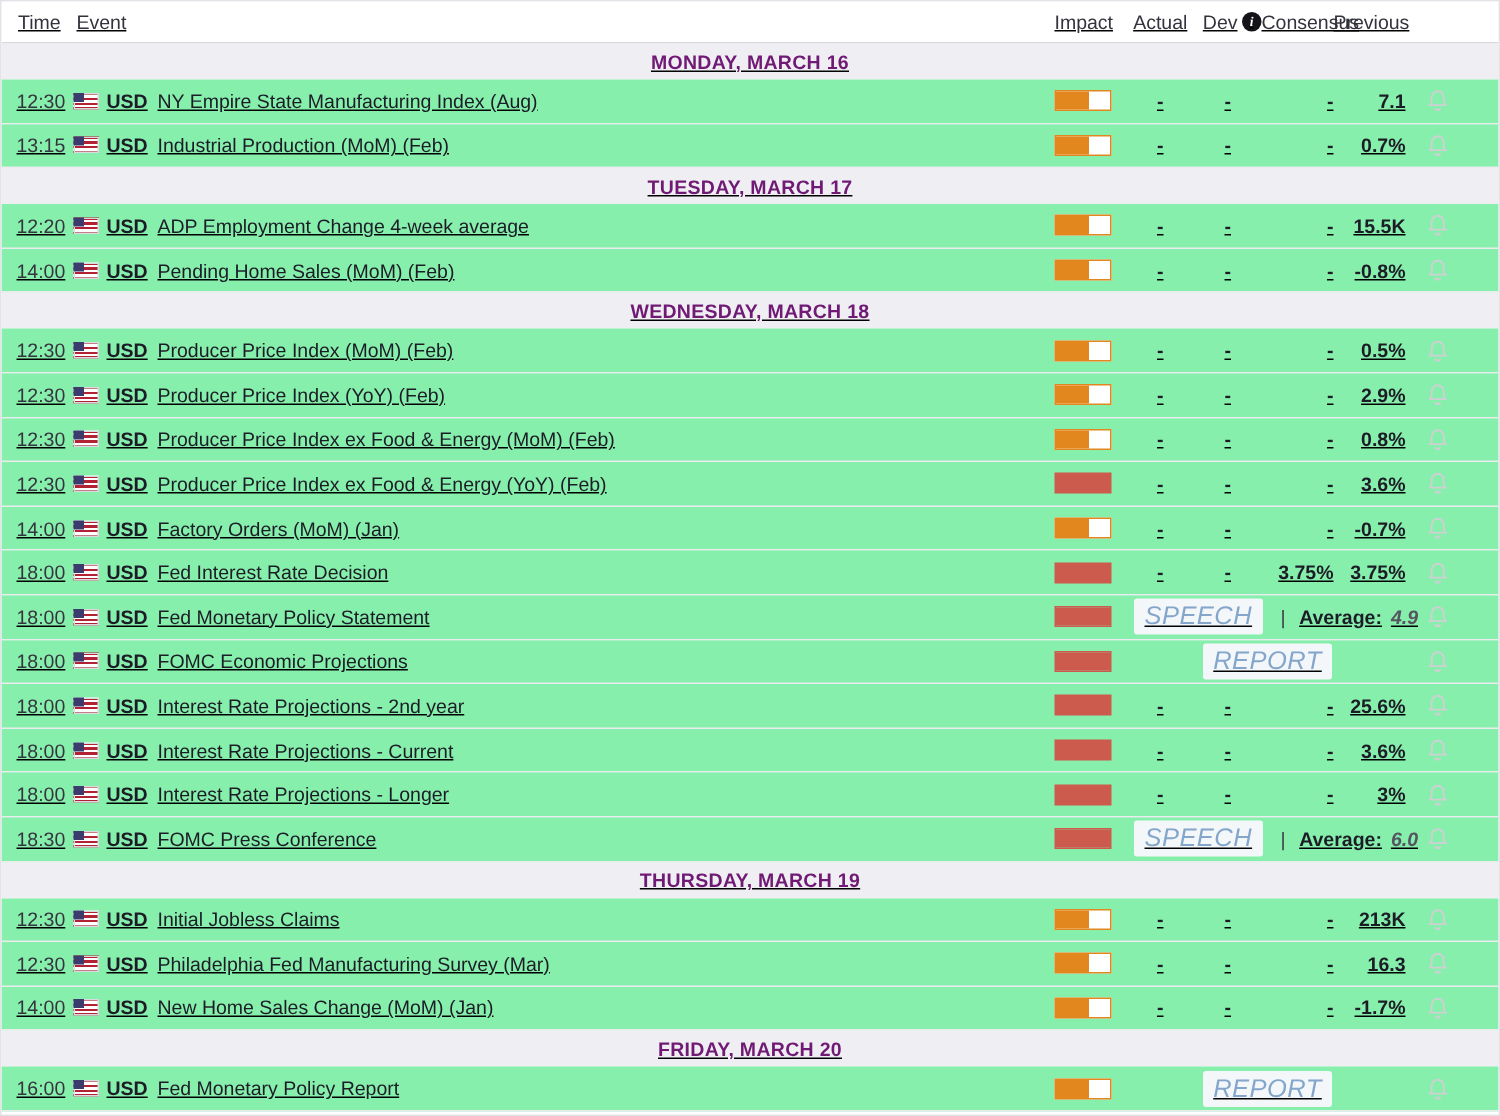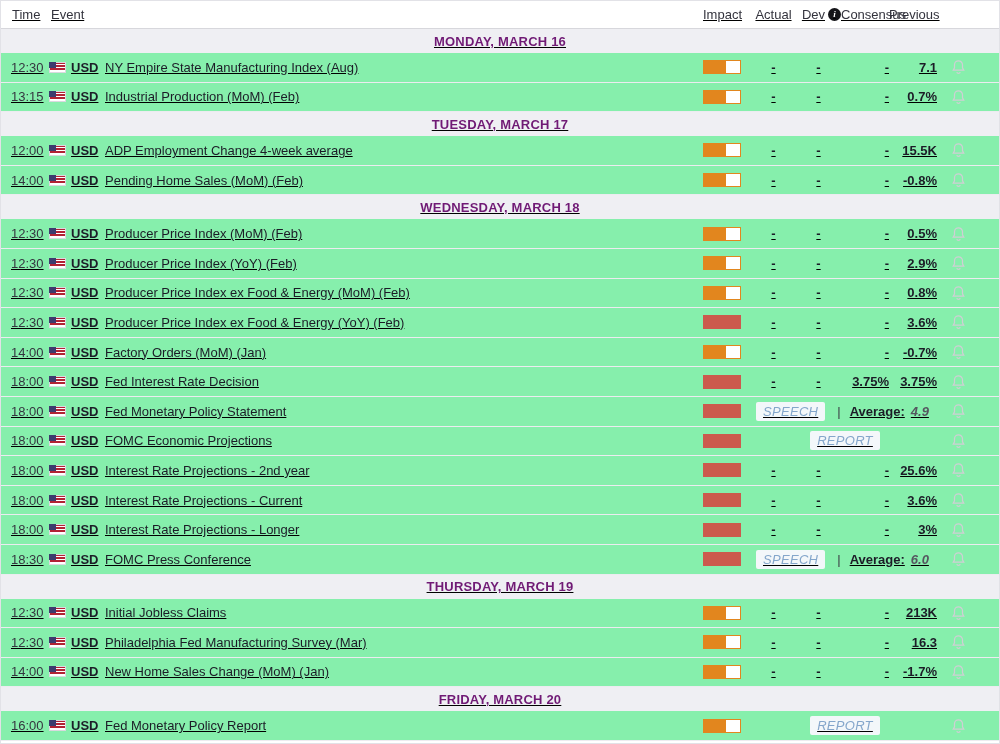--- a/index.html
+++ b/index.html
@@ -41,21 +41,21 @@
   .impact-bar.high { border-color: #cc5a4d; }
   .impact-bar.high .impact-fill { width: 100%; background: #cc5a4d; }
 
   .values-area { width: 188px; display: flex; align-items: center; }
   .v-actual { width: 45px; text-align: center; font-weight: 700; }
   .v-dev { width: 45px; text-align: center; font-weight: 700; }
   .v-consensus { width: 48px; text-align: right; font-weight: 700; }
   .v-previous { width: 50px; text-align: right; padding-right: 2px; font-weight: 700; }
 
   .speech-wrap { width: 188px; display: flex; align-items: center; padding-left: 5px; }
-  .badge { font-size: 13px; font-style: italic; color: #84a6cb; background: #f3f7fa;
+  .badge { font-size: 17px; font-style: italic; color: #84a6cb; background: #f3f7fa;
            padding: 2px 7px; border-radius: 2px; letter-spacing: .3px; }
   .speech-sep { margin-left: 12px; color: #3a3a44; }
   .avg-label { margin-left: 9px; font-weight: 700; color: #1c1c27; }
   .avg-value { margin-left: 6px; font-style: italic; font-weight: 600; color: #55555f; }
   .report-wrap { width: 188px; display: flex; align-items: center; justify-content: center; }
 
   .c-bell { width: 38px; display: flex; align-items: center; justify-content: center; }
   .c-bell svg { display: block; }
   .right-spacer { width: 22px; }
 </style>
@@ -133,21 +133,21 @@
       </svg>
     </div>
     <div class="right-spacer"></div>
   </div>
 
   <div class="day-row">
     <span>TUESDAY, MARCH 17</span>
   </div>
 
   <div class="event-row">
-    <div class="c-time">12:00</div>
+    <div class="c-time">12:20</div>
     <div class="c-flag">
       <span class="flag"></span>
     </div>
     <div class="c-cur">USD</div>
     <div class="c-event">ADP Employment Change 4-week average</div>
     <div class="c-impact">
       <div class="impact-bar medium">
         <div class="impact-fill"></div>
       </div>
     </div>

